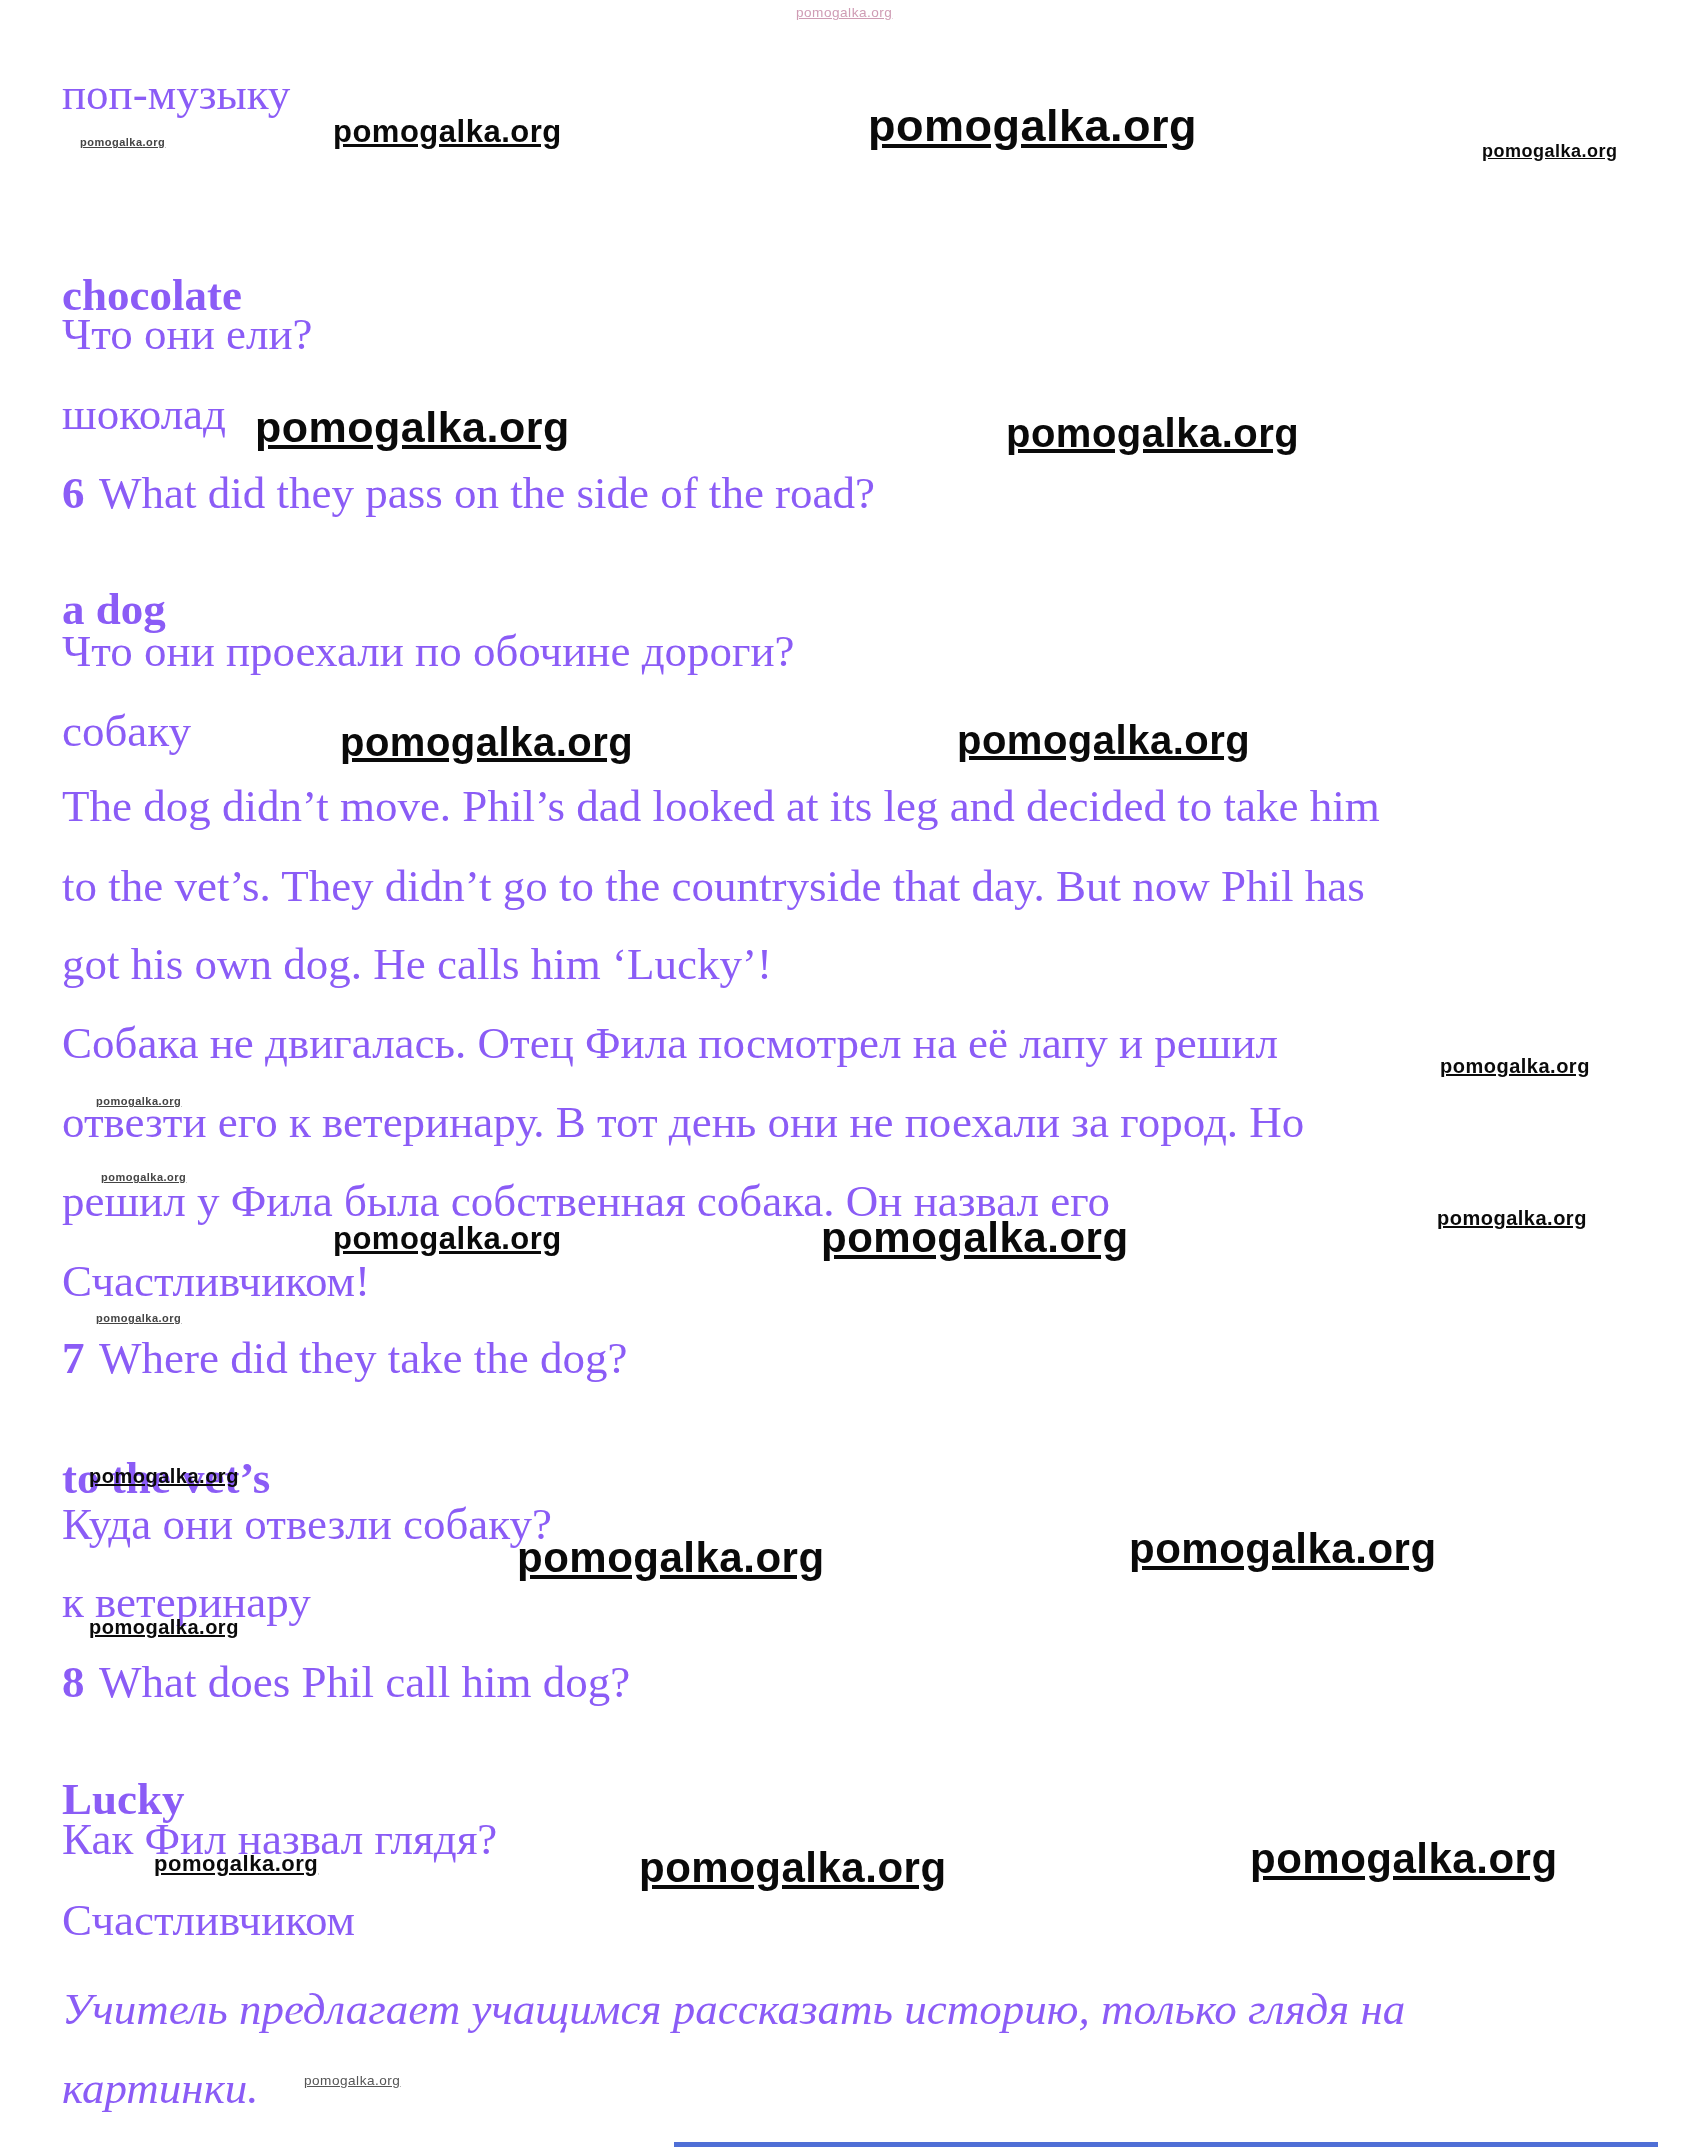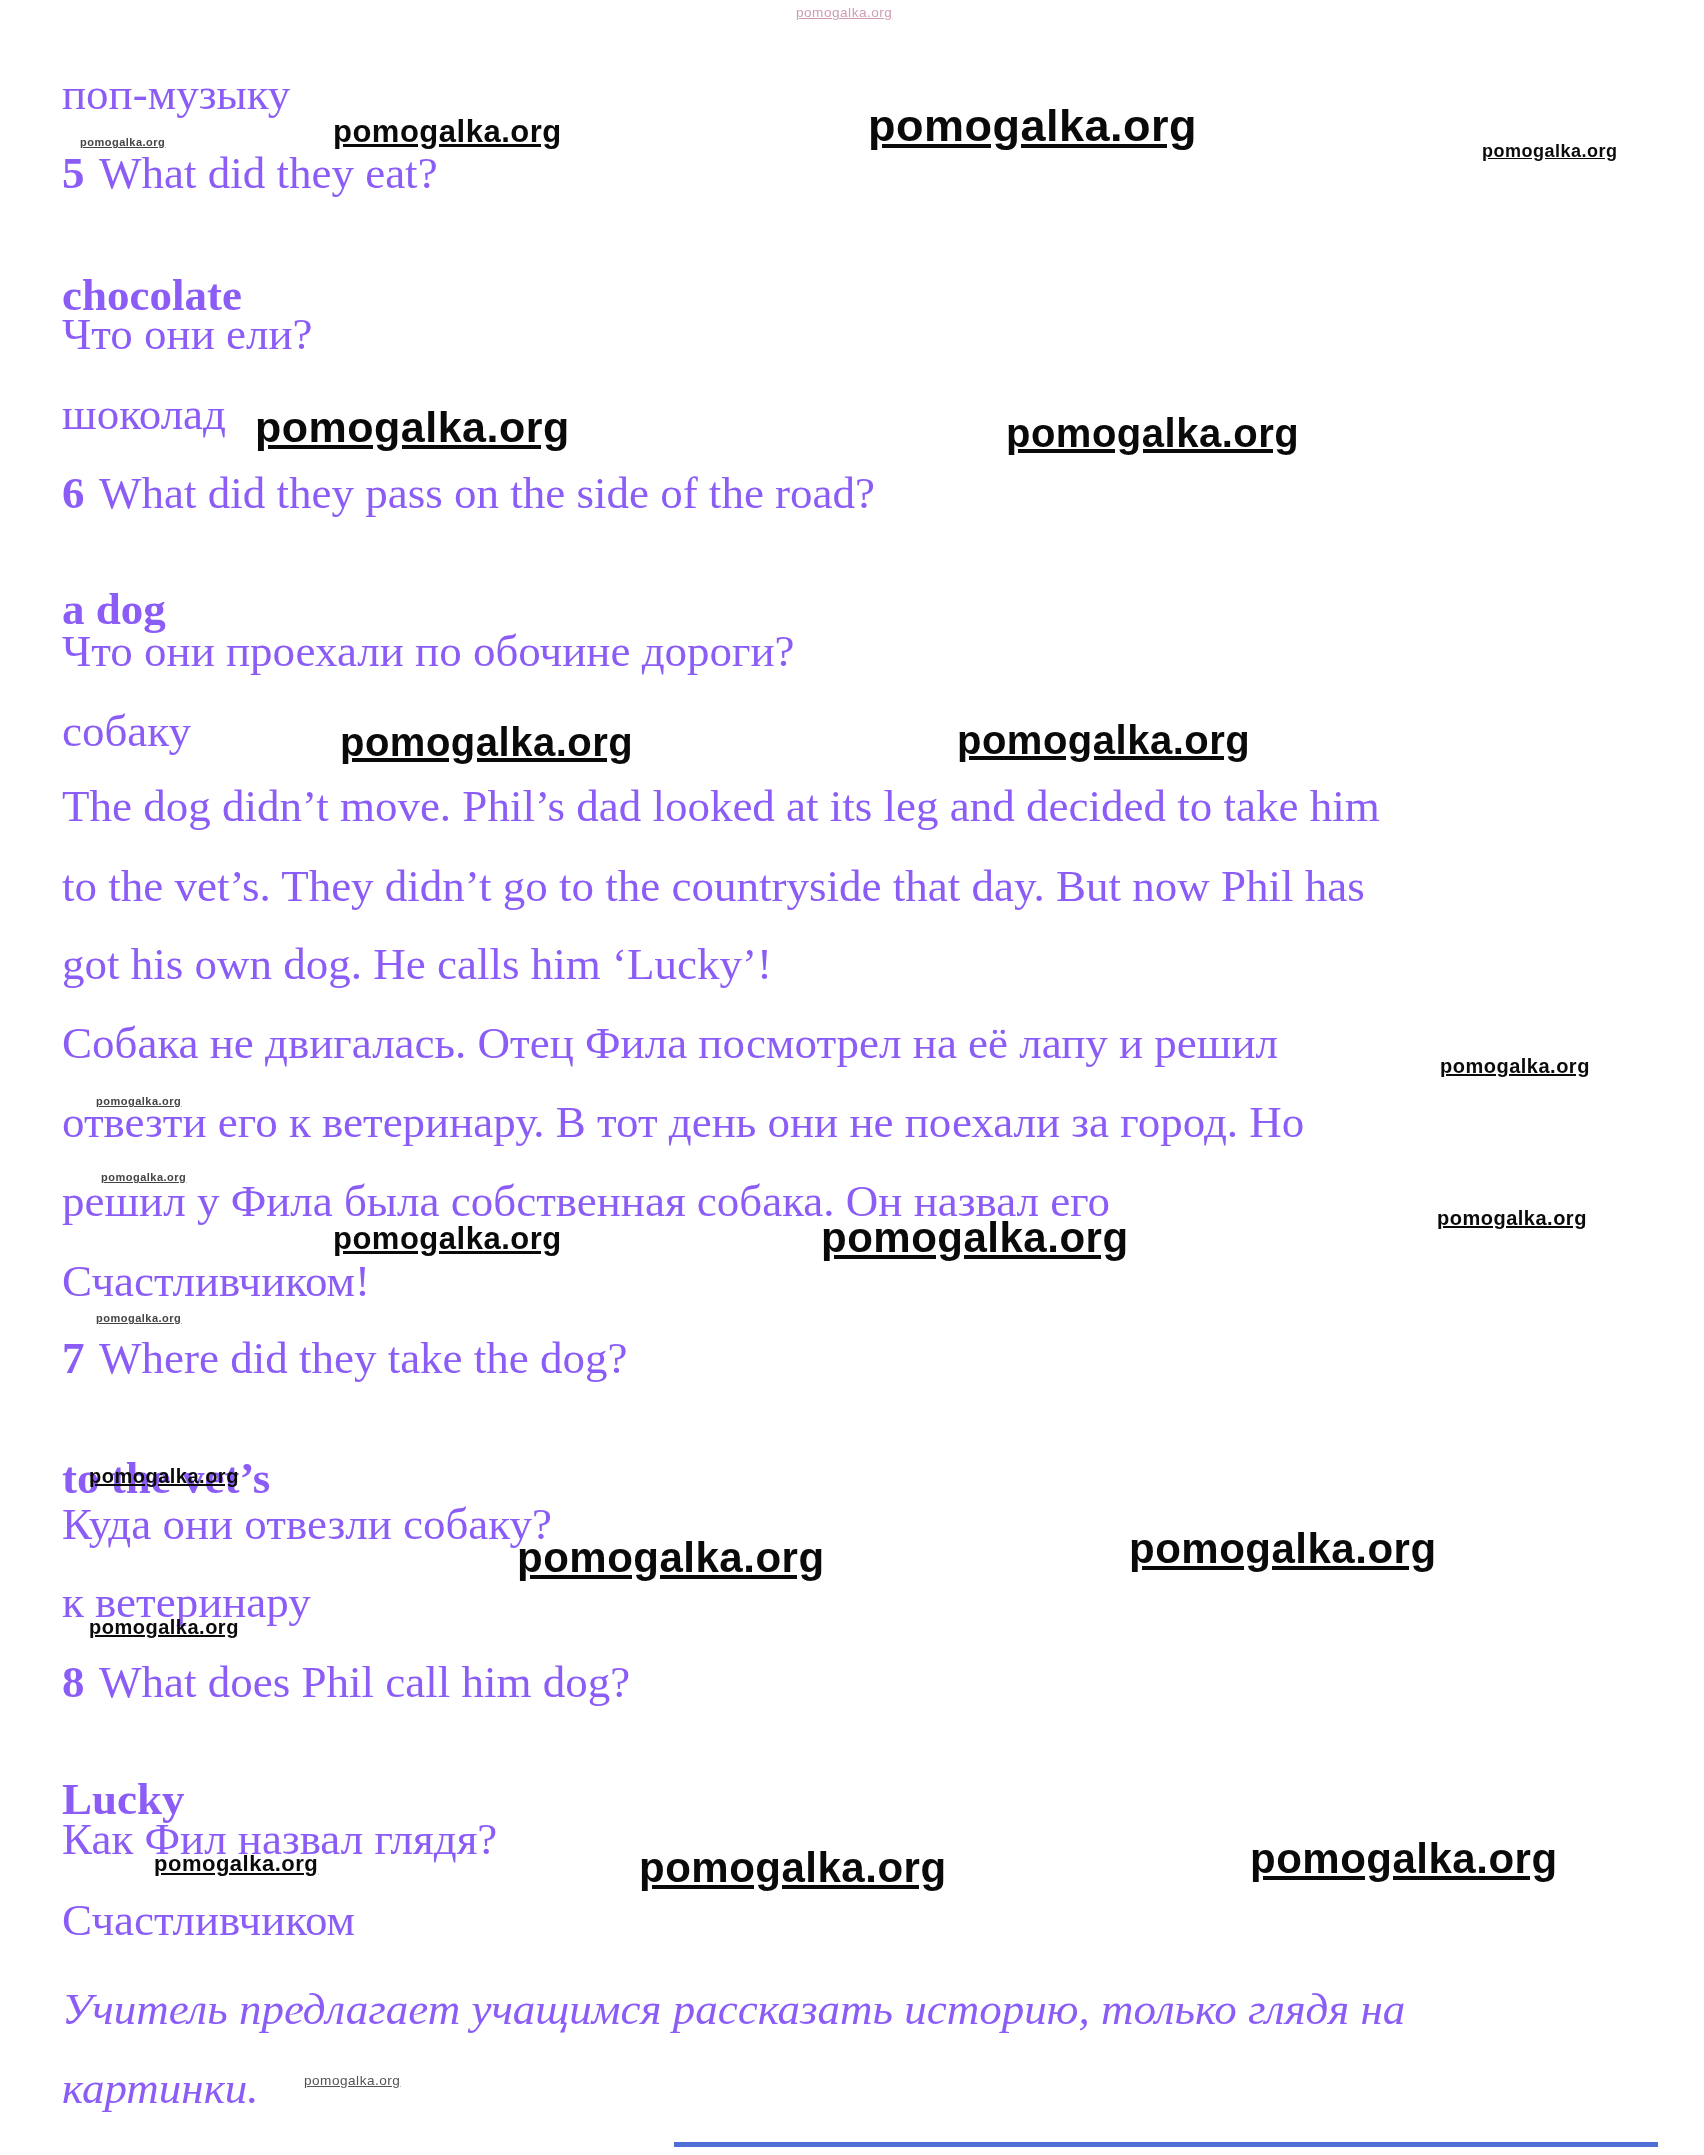--- a/index.html
+++ b/index.html
@@ -41,23 +41,20 @@
     position: absolute;
   }
 </style>
 </head>
 <body>
 
 <div id="page">
 
   <div class="line" style="top:69px">поп-музыку</div>
 
-  <div class="line" style="top:148px">
-    <span class="qnum">5</span><span>What did they eat?</span>
-  </div>
 
   <div class="line bold" style="top:231px">chocolate</div>
   <div class="line" style="top:309px">Что они ели?</div>
   <div class="line" style="top:389px">шоколад</div>
 
   <div class="line" style="top:468px">
     <span class="qnum">6</span><span>What did they pass on the side of the road?</span>
   </div>
 
   <div class="line bold" style="top:545px">a dog</div>

